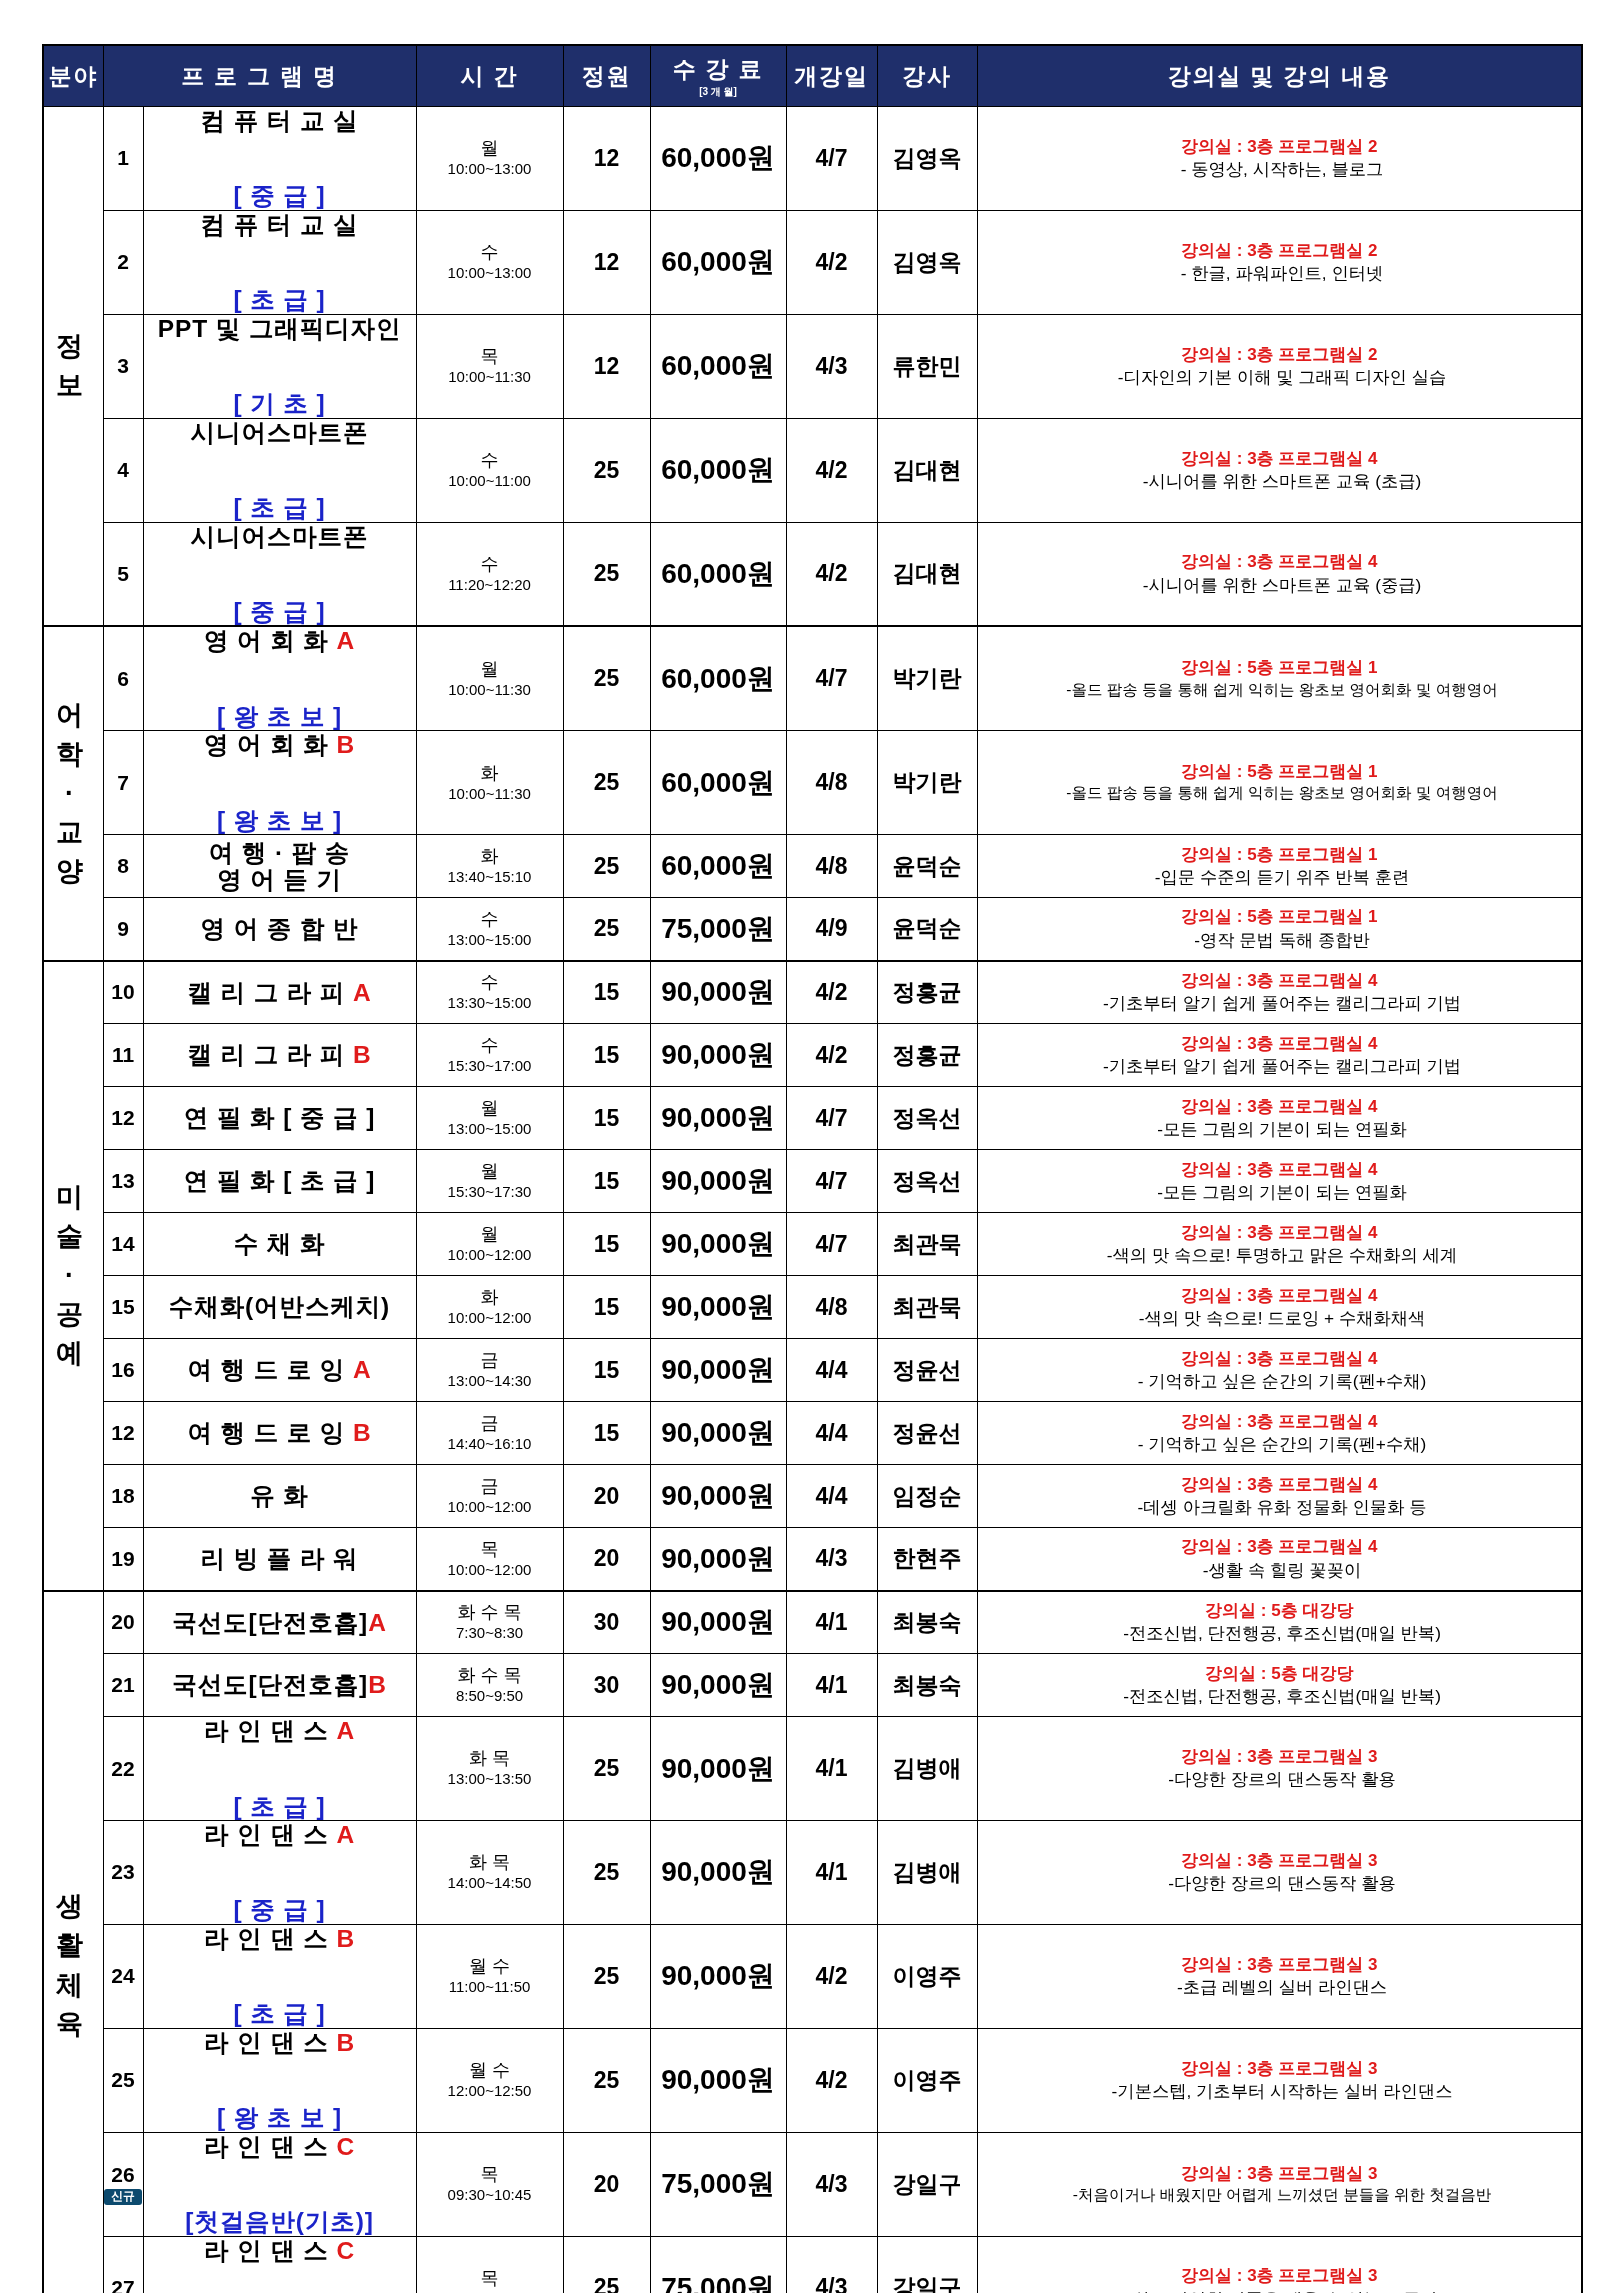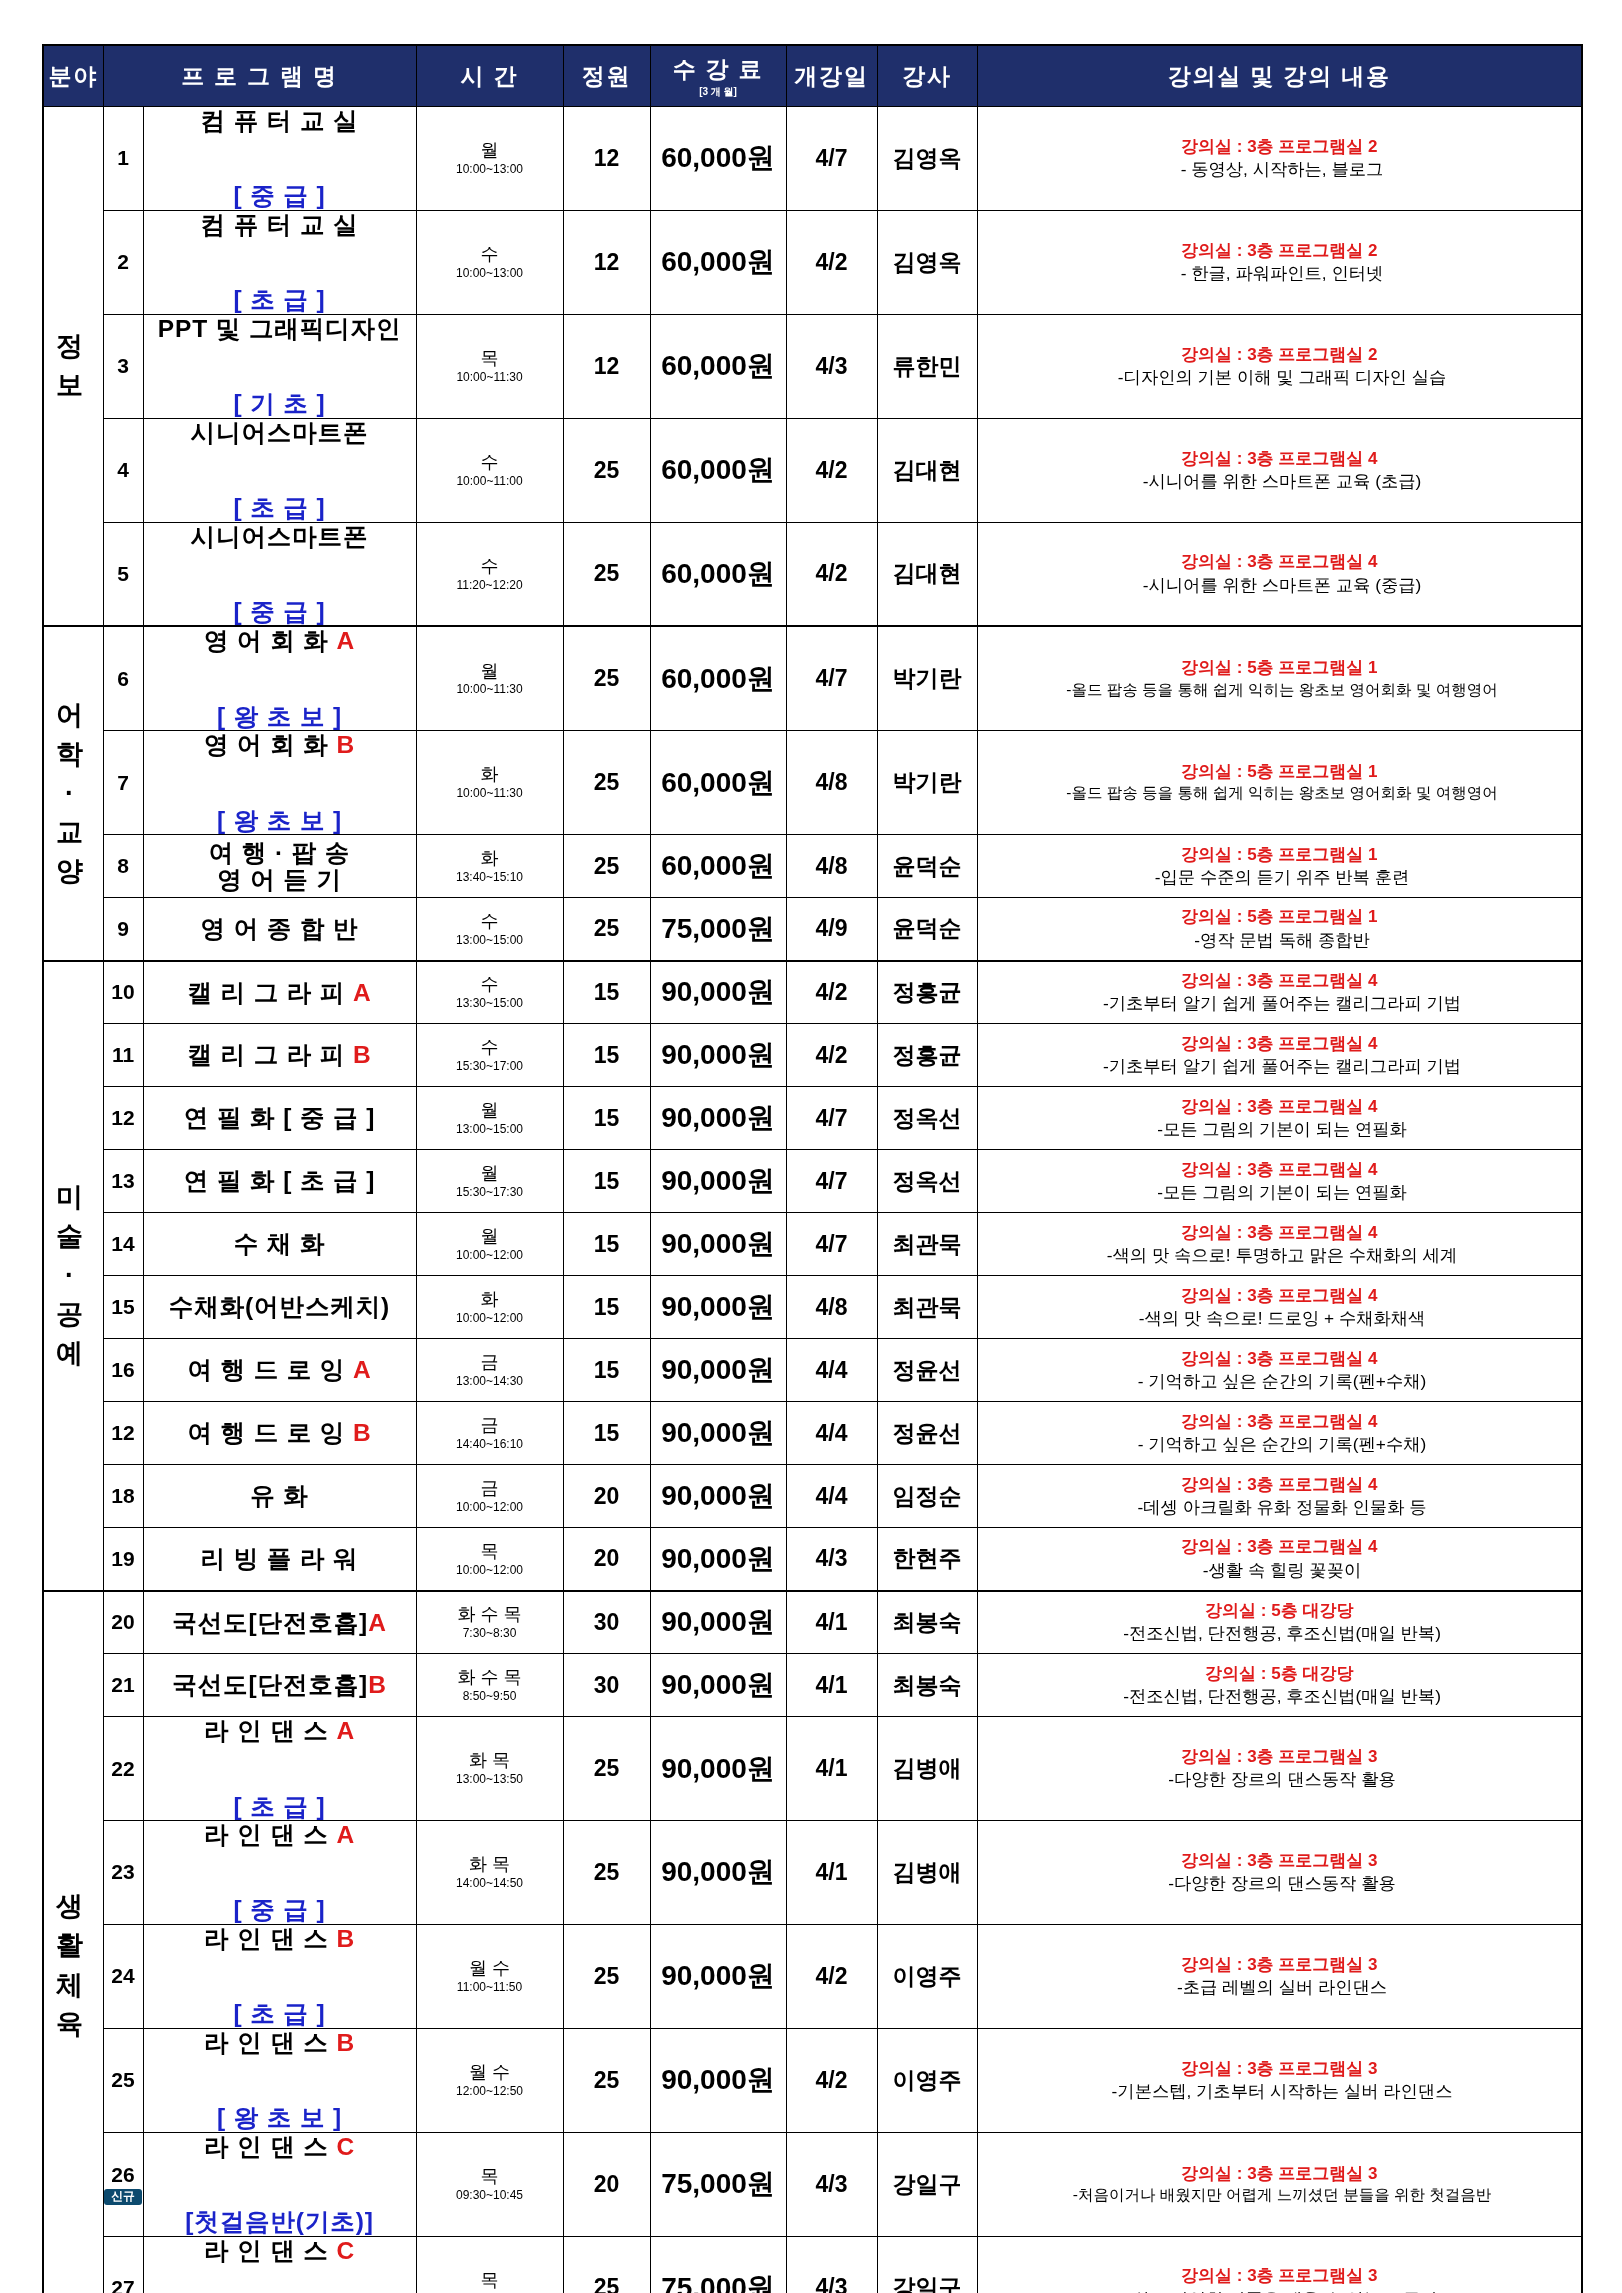--- a/index.html
+++ b/index.html
@@ -102,21 +102,21 @@
   td.pname .l1 { display: block; }
   td.pname .l2 { display: block; }
   .red { color: #e01b1b; }
   .blue { color: #1a23c9; margin-top: 48px; }
   td.time {
     font-size: 18px;
     line-height: 1.22;
     padding: 2.7px 0;
   }
   td.time .d { display: block; font-size: 18px; }
-  td.time .h { display: block; font-size: 12px; }
+  td.time .h { display: block; font-size: 15px; }
   td.cap, td.fee, td.open, td.teacher {
     font-size: 23px;
     font-weight: bold;
   }
   td.fee { font-size: 28px; }
   td.room {
     text-align: left;
     padding: 2.7px 7.3px 3.6px 9px;
     line-height: 1.2;
   }

